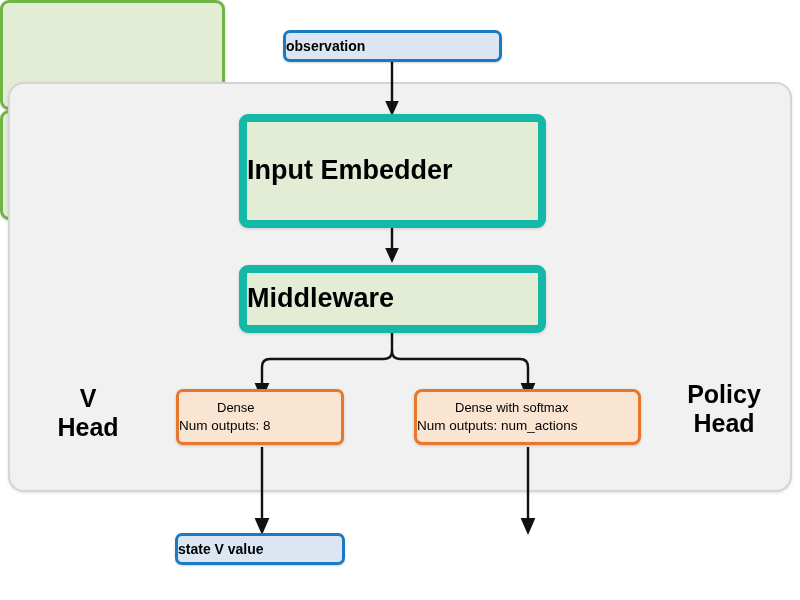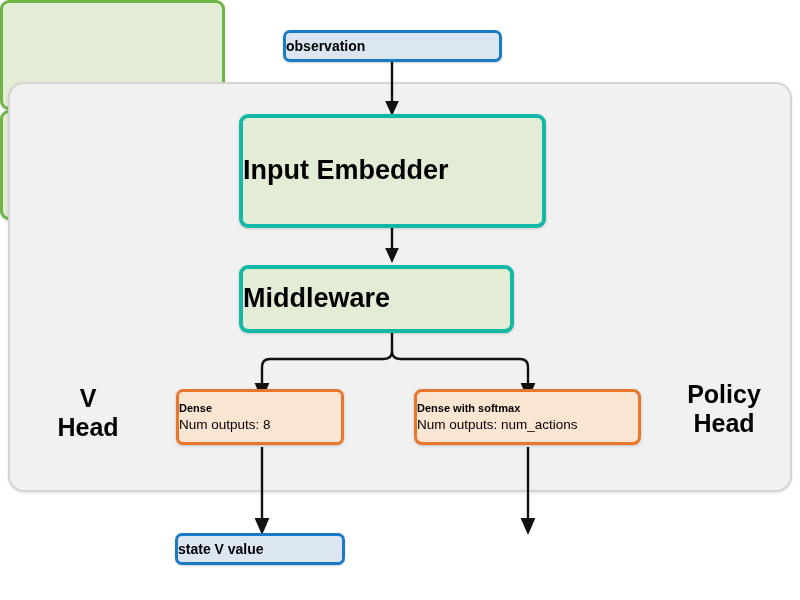--- a/index.html
+++ b/index.html
@@ -35,21 +35,21 @@
     border: 3px solid #1a7ac4;
     border-radius: 7px;
     box-shadow: 0 1px 2px rgba(0,0,0,0.18);
     font-weight: bold;
     font-size: 14px;
   }
 
   
   .green-box {
     background: #e3edd6;
-    border: 4px solid #14b8a6;
+    border: 8px solid #14b8a6;
     border-radius: 9px;
     box-shadow: 0 1px 3px rgba(0,0,0,0.16);
     font-weight: bold;
   }
 
   
   .head-group {
     background: #e3edd6;
     border: 3px solid #6eb546;
     border-radius: 9px;
@@ -57,23 +57,24 @@
   }
 
   
   .orange-box {
     background: #fae5d3;
     border: 3px solid #e8762c;
     border-radius: 7px;
     box-shadow: 0 1px 3px rgba(0,0,0,0.20);
   }
   .orange-title {
-    font-weight: bold;
-    font-size: 11px;
+    font-weight: normal;
+    font-size: 13px;
     margin-bottom: 2px;
+    padding-left: 38px;
   }
   .orange-sub {
     font-weight: normal;
     font-size: 13.5px;
   }
 
   
   .agent-frame {
     position: absolute;
     box-sizing: border-box;
@@ -155,21 +156,21 @@
   </svg>
 
   <div class="node io-box" style="left:283px; top:30px; width:219px; height:32px;">
     <span>observation</span>
   </div>
 
   <div class="node green-box big-label" style="left:239px; top:114px; width:307px; height:114px;">
     <span>Input Embedder</span>
   </div>
 
-  <div class="node green-box big-label" style="left:239px; top:265px; width:275px; height:68px;">
+  <div class="node green-box big-label" style="left:239px; top:265px; width:307px; height:68px;">
     <span>Middleware</span>
   </div>
 
   <div class="node orange-box" style="left:176px; top:389px; width:168px; height:56px;">
     <span class="orange-title">Dense</span>
     <span class="orange-sub">Num outputs: 8</span>
   </div>
 
   <div class="node orange-box" style="left:414px; top:389px; width:227px; height:56px;border-radius:8px;">
     <span class="orange-title">Dense with softmax</span>

